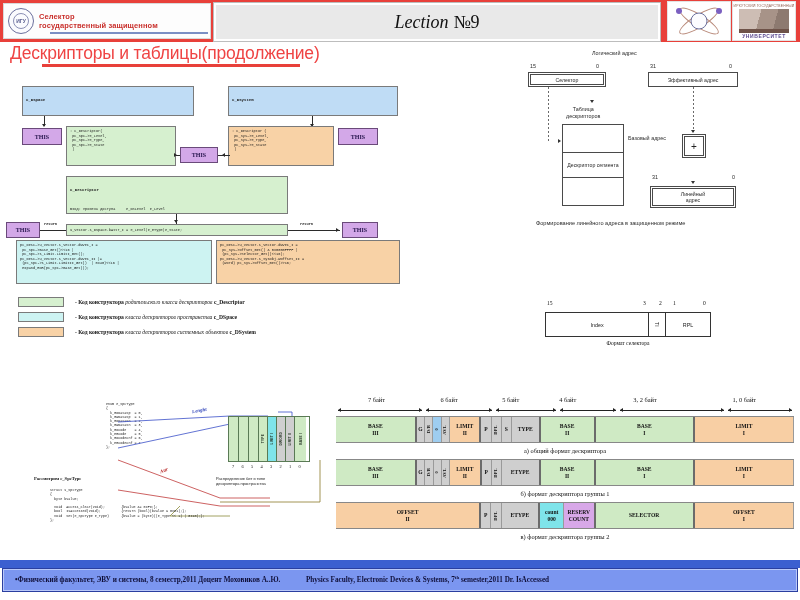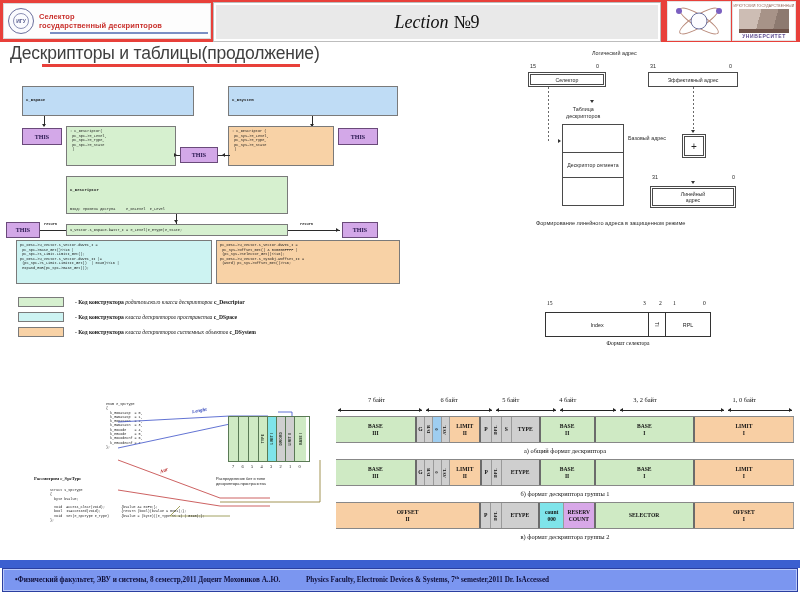--- a/index.html
+++ b/index.html
@@ -91,21 +91,21 @@
       linear-gradient(105deg, #cdbdb4 0 40%, #a79388 40% 70%, #8d7a70 70%);
   }
   #emblem-bldg .bldg-word {
     font-size:5px; font-weight:bold; color:#5c4a8f; text-align:center;
     letter-spacing:.6px; line-height:7px;
   }
 
   
   #slide-title {
     position:absolute; left:10px; top:43px;
-    font-size:17.5px; color:#404040;
+    font-size:17.5px; color:#ef4444;
     letter-spacing:-.2px; white-space:nowrap;
   }
   #title-rule {
     position:absolute; left:42px; top:64px; width:258px; height:3px;
     background:#e8403a;
   }
 
   
   .box {
     position:absolute; border:1px solid #7a7a7a;
@@ -312,21 +312,21 @@
 <body>
 
 <div id="header-band"></div>
 
 <div id="logo-plate">
   <div id="logo-seal">
     <span>ИГУ</span>
   </div>
   <div id="logo-words">
     <div>Селектор</div>
-    <div>государственный дескрипторов</div>
+    <div>государственный защищенном</div>
   </div>
   <div id="logo-underline"></div>
 </div>
 
 <div id="title-plate">
   <div id="lection-title">
     <i>Lection</i><span style="margin-left:5px;font-weight:normal;">№9</span>
   </div>
 </div>
 

